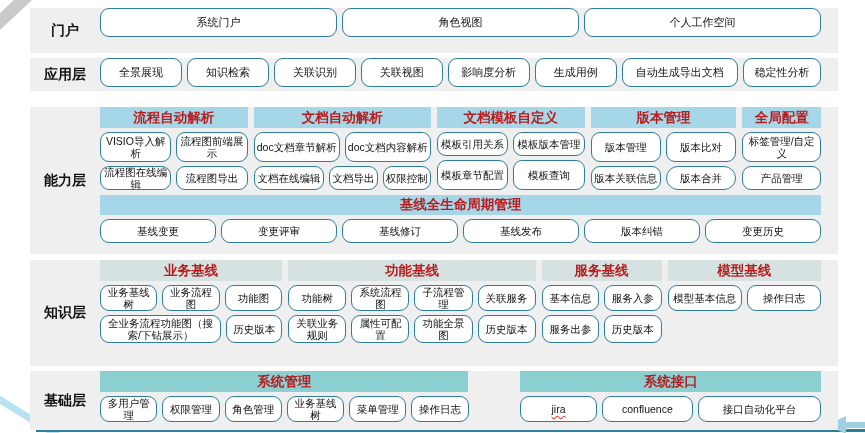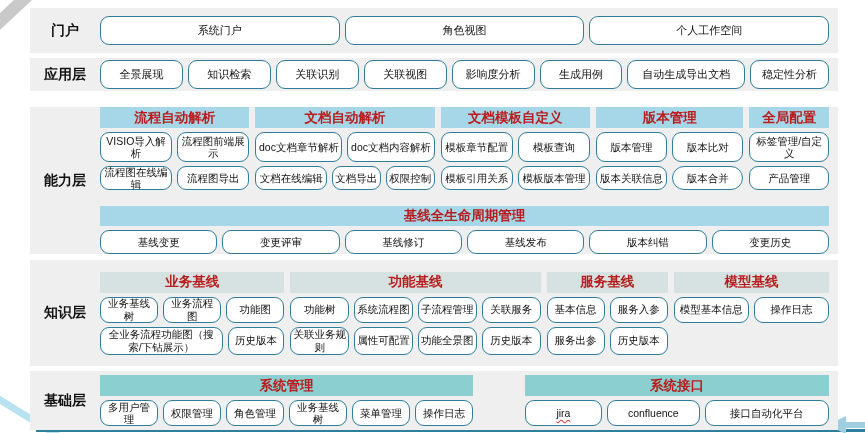--- a/index.html
+++ b/index.html
@@ -6,22 +6,22 @@
   .stage{position:relative;width:865px;height:433px;background:#fff;overflow:hidden;
          font-family:"Liberation Sans","DejaVu Sans",sans-serif;}
   .band{position:absolute;left:30px;width:808px;background:var(--band-bg);display:flex;}
   .layer-portal{top:8px;height:45px}
   .layer-app{top:58px;height:33px}
   .layer-cap{top:107px;height:147px}
   .layer-knw{top:260px;height:106px}
   .layer-fnd{top:371px;height:59px}
   .layer-label{width:70px;display:flex;align-items:center;justify-content:center;
                font-weight:bold;font-size:14px;color:#111;flex:none}
-  .content{flex:1;display:flex;flex-direction:column;justify-content:center;
-           padding-right:9px;gap:5px;min-width:0}
+  .content{flex:1;display:flex;flex-direction:column;justify-content:flex-start;
+           padding-right:17px;gap:5px;min-width:0}
   .rowset{display:flex;gap:6px}
   .group{display:flex;flex-direction:column;gap:4px;min-width:0}
   .g-header{height:21px;display:flex;align-items:center;justify-content:center;
             font-weight:bold;font-size:13.5px;color:#b91c1c}
   .g-row{display:flex;gap:5px}
   .node{flex:1;display:flex;align-items:center;justify-content:center;text-align:center;
         background:#fff;border:1.6px solid var(--node-border);border-radius:9px;
         font-size:10.5px;line-height:1.15;color:#111;padding:1px 2px;min-width:0}
   .layer-portal .node,.layer-app .node{font-size:11px}
   .layer-portal .g-row,.layer-app .g-row{height:29px}
@@ -102,28 +102,28 @@
               <div class="node" style="flex: 1 1 0px;">doc文档内容解析</div>
             </div>
             <div class="g-row row-1">
               <div class="node" style="flex: 1.3 1 0px;">文档在线编辑</div>
               <div class="node" style="flex: 0.85 1 0px;">文档导出</div>
               <div class="node" style="flex: 0.85 1 0px;">权限控制</div>
             </div>
           </div>
           <div class="group" style="flex: 150 1 0px;">
             <div class="g-header" style="background: rgb(166, 215, 232);">文档模板自定义</div>
+            <div class="g-row row-1">
+              <div class="node" style="flex: 1 1 0px;">模板引用关系</div>
+              <div class="node" style="flex: 1 1 0px;">模板版本管理</div>
+            </div>
             <div class="g-row row-0">
               <div class="node" style="flex: 1 1 0px;">模板章节配置</div>
               <div class="node" style="flex: 1 1 0px;">模板查询</div>
             </div>
-            <div class="g-row row-1">
-              <div class="node" style="flex: 1 1 0px;">模板引用关系</div>
-              <div class="node" style="flex: 1 1 0px;">模板版本管理</div>
-            </div>
           </div>
           <div class="group" style="flex: 148 1 0px;">
             <div class="g-header" style="background: rgb(166, 215, 232);">版本管理</div>
             <div class="g-row row-0">
               <div class="node" style="flex: 1 1 0px;">版本管理</div>
               <div class="node" style="flex: 1 1 0px;">版本比对</div>
             </div>
             <div class="g-row row-1">
               <div class="node" style="flex: 1 1 0px;">版本关联信息</div>
               <div class="node" style="flex: 1 1 0px; border-radius: 12px;">版本合并</div>
@@ -134,21 +134,21 @@
             <div class="g-row row-0">
               <div class="node" style="flex: 1 1 0px;">标签管理/自定义</div>
             </div>
             <div class="g-row row-1">
               <div class="node" style="flex: 1 1 0px;">产品管理</div>
             </div>
           </div>
         </div>
         <div class="rowset rs-1">
           <div class="group" style="flex: 1 1 0px;">
-            <div class="g-header" style="background: rgb(166, 215, 232); margin-top: 11px;">基线全生命周期管理</div>
+            <div class="g-header" style="background: rgb(166, 215, 232);">基线全生命周期管理</div>
             <div class="g-row row-0">
               <div class="node" style="flex: 1 1 0px;">基线变更</div>
               <div class="node" style="flex: 1 1 0px;">变更评审</div>
               <div class="node" style="flex: 1 1 0px;">基线修订</div>
               <div class="node" style="flex: 1 1 0px;">基线发布</div>
               <div class="node" style="flex: 1 1 0px;">版本纠错</div>
               <div class="node" style="flex: 1 1 0px;">变更历史</div>
             </div>
           </div>
         </div>

